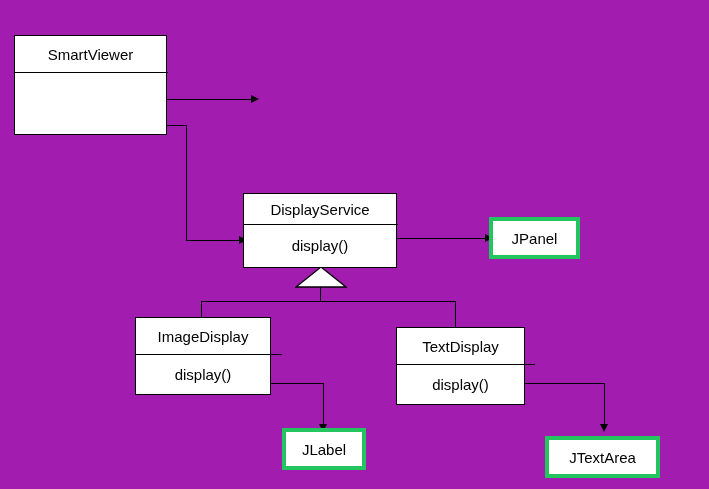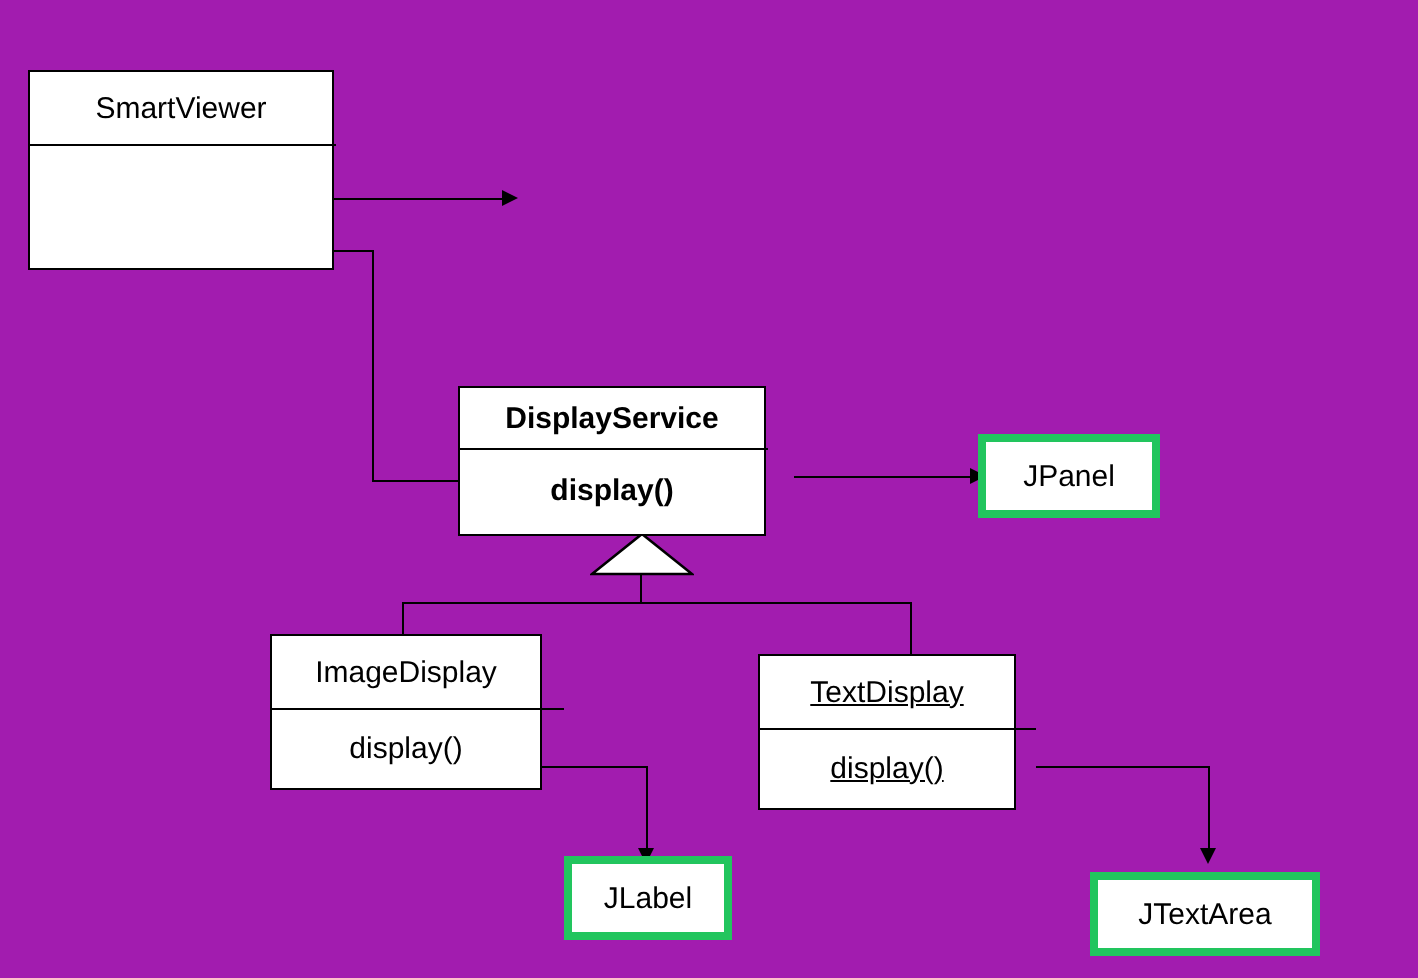--- a/index.html
+++ b/index.html
@@ -134,35 +134,35 @@
   <div class="vline" style="left:604px; top:383px; height:45px;"></div>
   <div class="arrow-down" style="left:600px; top:424px;"></div>
 
   <div class="uml-class" style="left:14px; top:35px; width:153px; height:100px;">
     <div class="uml-name" style="height:36px;">SmartViewer</div>
     <div class="uml-divider" style="top:36px; width:153px;"></div>
     <div class="uml-ops" style="height:62px;"></div>
   </div>
 
 
-  <div class="uml-class" style="left:229px; top:193px; width:154px; height:75px;font-weight:bold;">
+  <div class="uml-class" style="left:243px; top:193px; width:154px; height:75px;">
     <div class="uml-name" style="height:30px;">DisplayService</div>
     <div class="uml-divider" style="top:30px; width:154px;"></div>
     <div class="uml-ops" style="height:43px;">display()</div>
   </div>
 
   <div class="simple-class" style="left:489px; top:217px; width:91px; height:42px;">JPanel</div>
 
   <div class="uml-class" style="left:135px; top:317px; width:136px; height:78px;">
     <div class="uml-name" style="height:36px;">ImageDisplay</div>
     <div class="uml-divider" style="top:36px; width:146px;"></div>
     <div class="uml-ops" style="height:40px;">display()</div>
   </div>
 
-  <div class="uml-class" style="left:379px; top:327px; width:129px; height:78px;text-decoration:underline;">
+  <div class="uml-class" style="left:396px; top:327px; width:129px; height:78px;">
     <div class="uml-name" style="height:36px;">TextDisplay</div>
     <div class="uml-divider" style="top:36px; width:138px;"></div>
     <div class="uml-ops" style="height:40px;">display()</div>
   </div>
 
   <div class="simple-class" style="left:282px; top:428px; width:84px; height:42px;">JLabel</div>
 
   <div class="simple-class" style="left:545px; top:436px; width:115px; height:42px;">JTextArea</div>
 
 </div>

